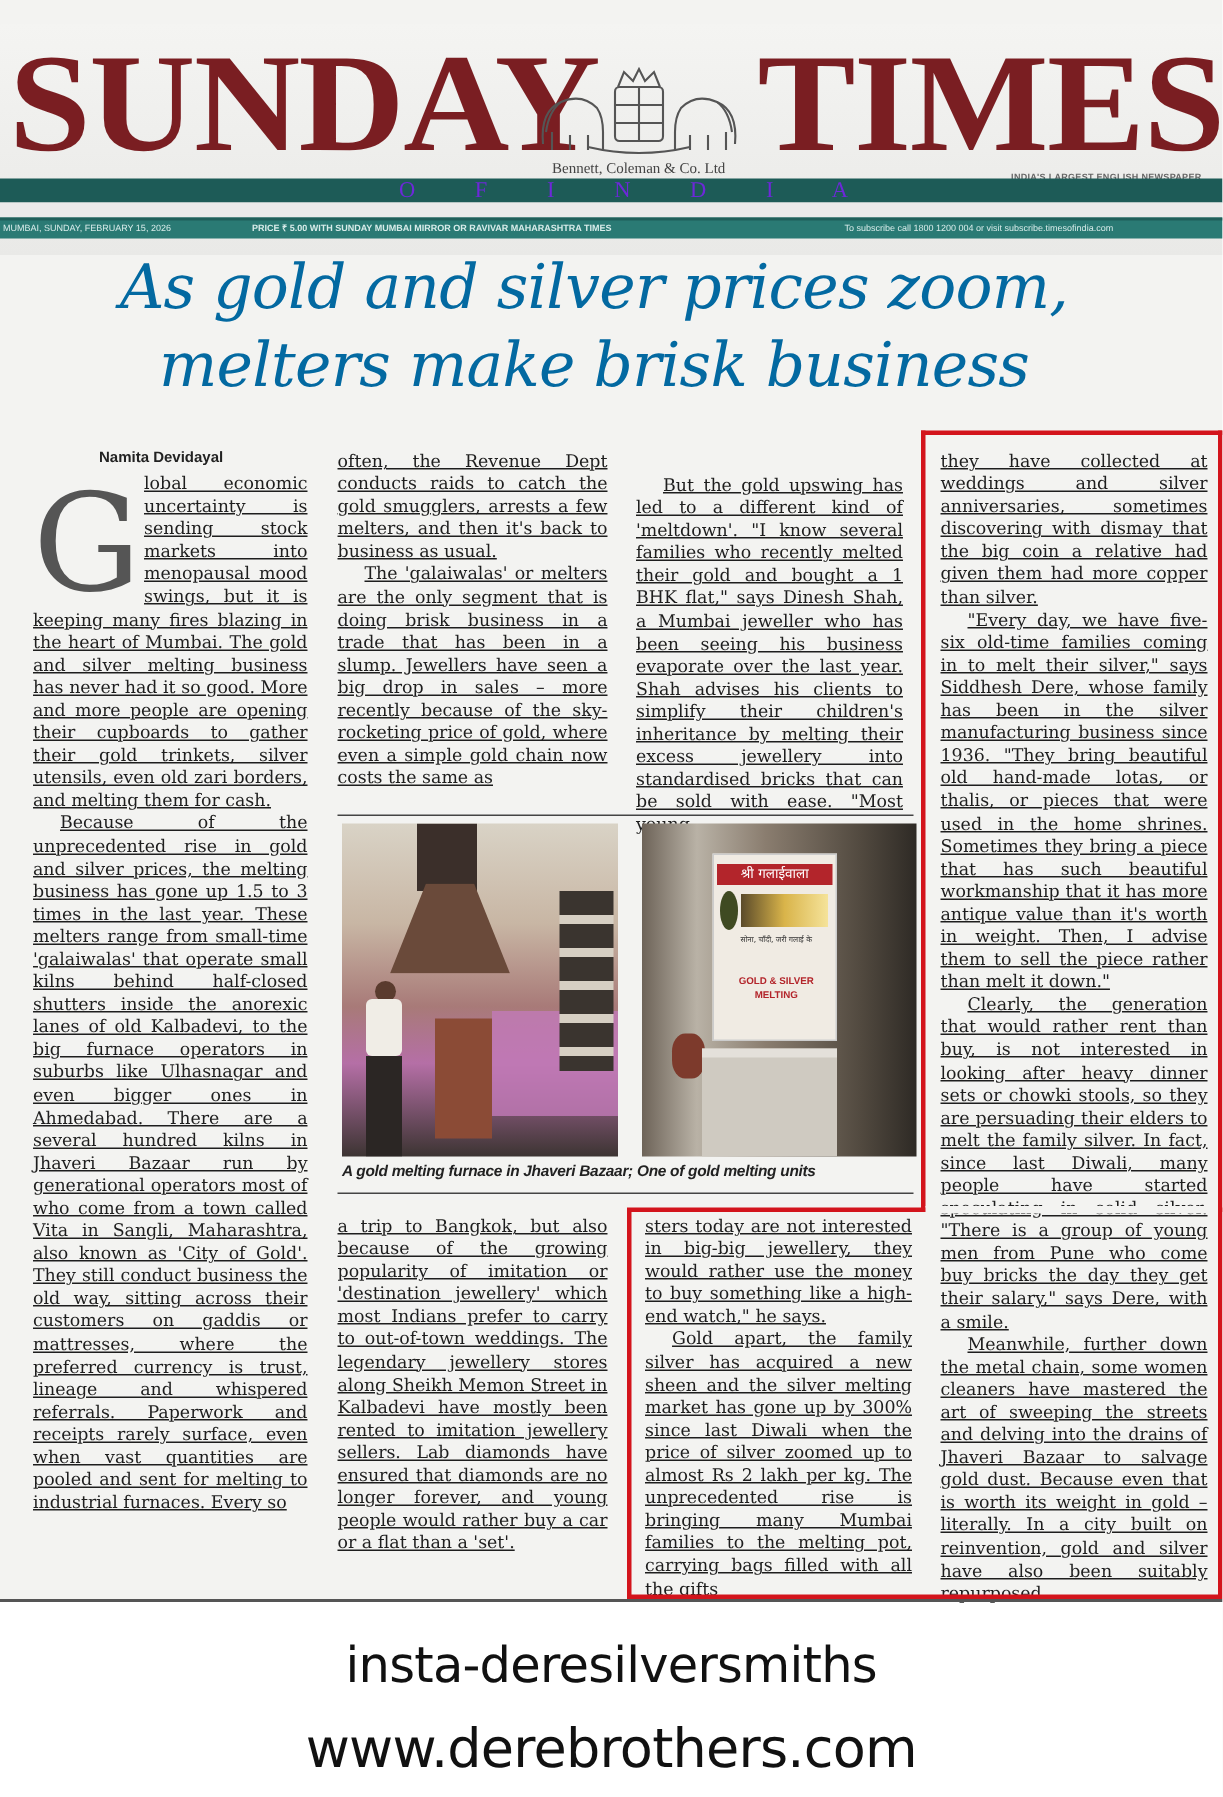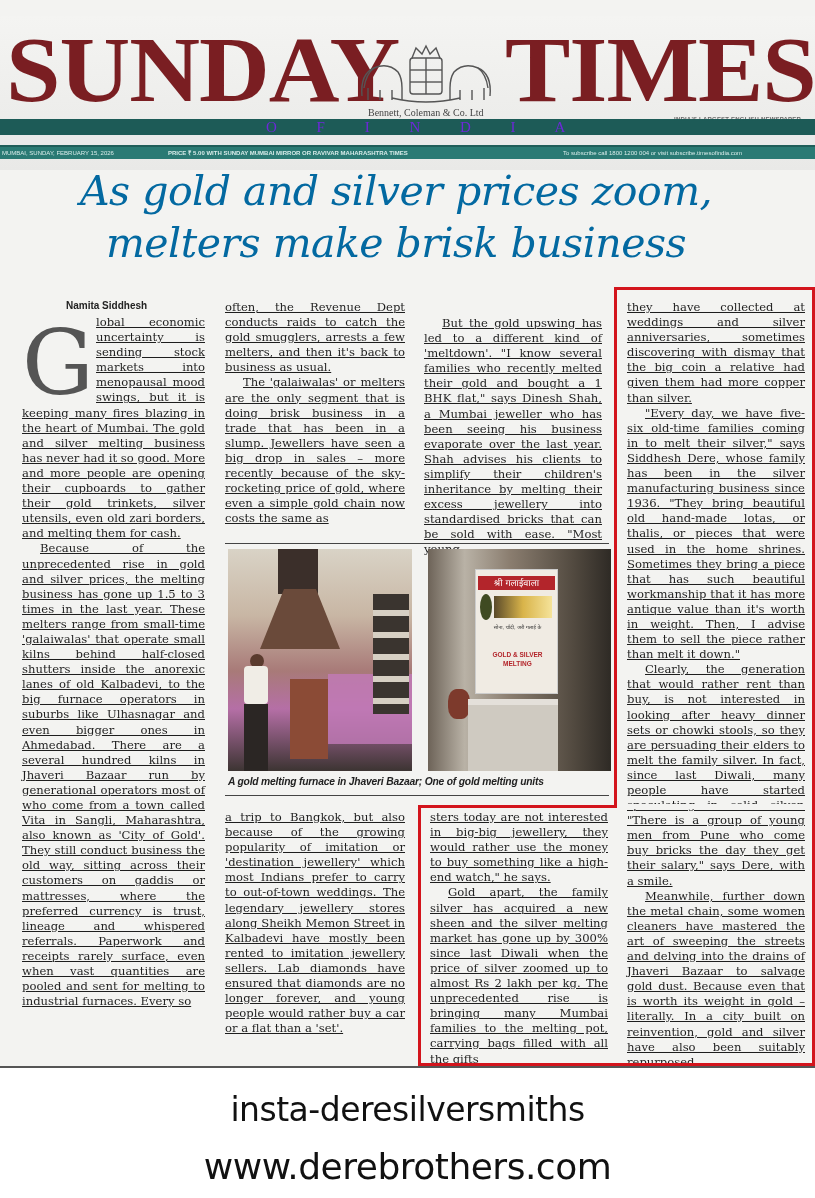--- a/index.html
+++ b/index.html
@@ -118,21 +118,21 @@
   <span class="info-date">MUMBAI, SUNDAY, FEBRUARY 15, 2026</span>
   <span class="info-price">PRICE ₹ 5.00 WITH SUNDAY MUMBAI MIRROR OR RAVIVAR MAHARASHTRA TIMES</span>
   <span class="info-sub">To subscribe call 1800 1200 004 or visit subscribe.timesofindia.com</span>
 </div>
 
 <div class="headline">
   <div>As gold and silver prices zoom,</div>
   <div>melters make brisk business</div>
 </div>
 
-<div class="byline">Namita Siddhesh</div>
+<div class="byline">Namita Devidayal</div>
 
 <div class="col col1">
   <div class="lead">
     <span class="dropcap">G</span>
     <p>lobal economic uncertainty is sending stock markets into menopausal mood swings, but it is keeping many fires blazing in the heart of Mumbai. The gold and silver melting business has never had it so good. More and more people are opening their cupboards to gather their gold trinkets, silver utensils, even old zari borders, and melting them for cash.</p>
   </div>
   <p class="indent">Because of the unprecedented rise in gold and silver prices, the melting business has gone up 1.5 to 3 times in the last year. These melters range from small-time 'galaiwalas' that operate small kilns behind half-closed shutters inside the anorexic lanes of old Kalbadevi, to the big furnace operators in suburbs like Ulhasnagar and even bigger ones in Ahmedabad. There are a several hundred kilns in Jhaveri Bazaar run by generational operators most of who come from a town called Vita in Sangli, Maharashtra, also known as 'City of Gold'. They still conduct business the old way, sitting across their customers on gaddis or mattresses, where the preferred currency is trust, lineage and whispered referrals. Paperwork and receipts rarely surface, even when vast quantities are pooled and sent for melting to industrial furnaces. Every so</p>
 </div>
 
 <div class="col col2">

